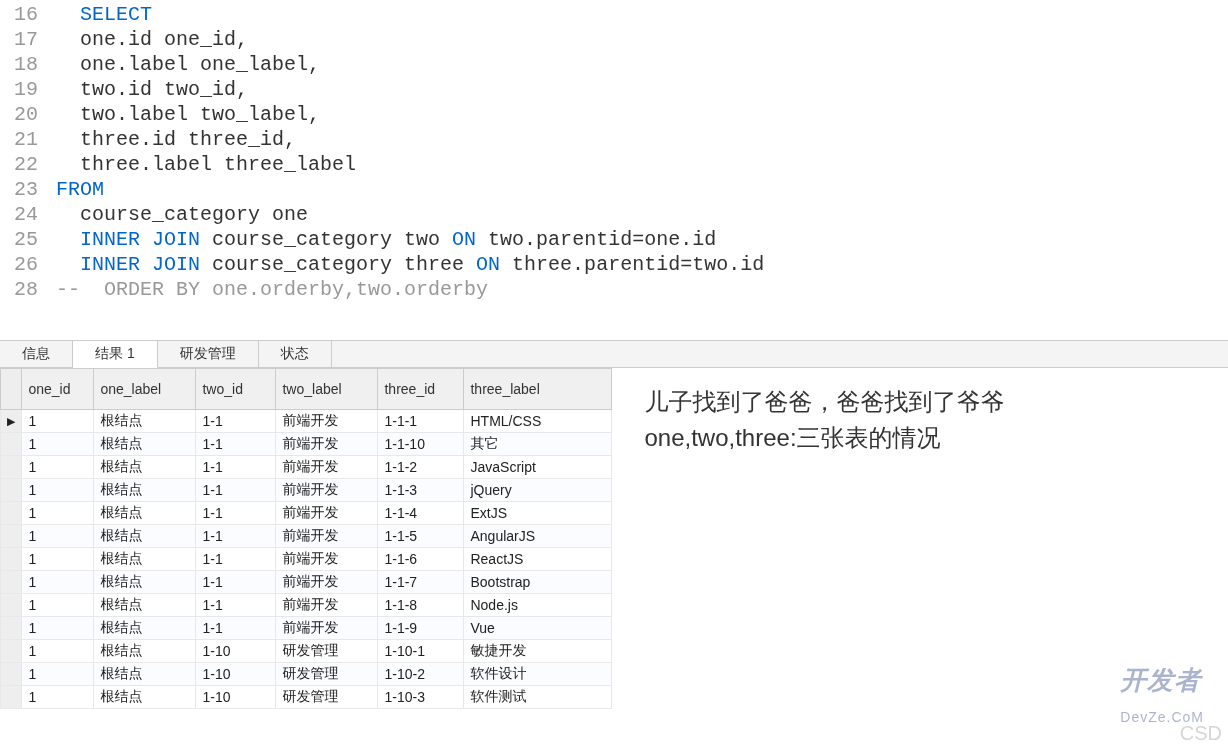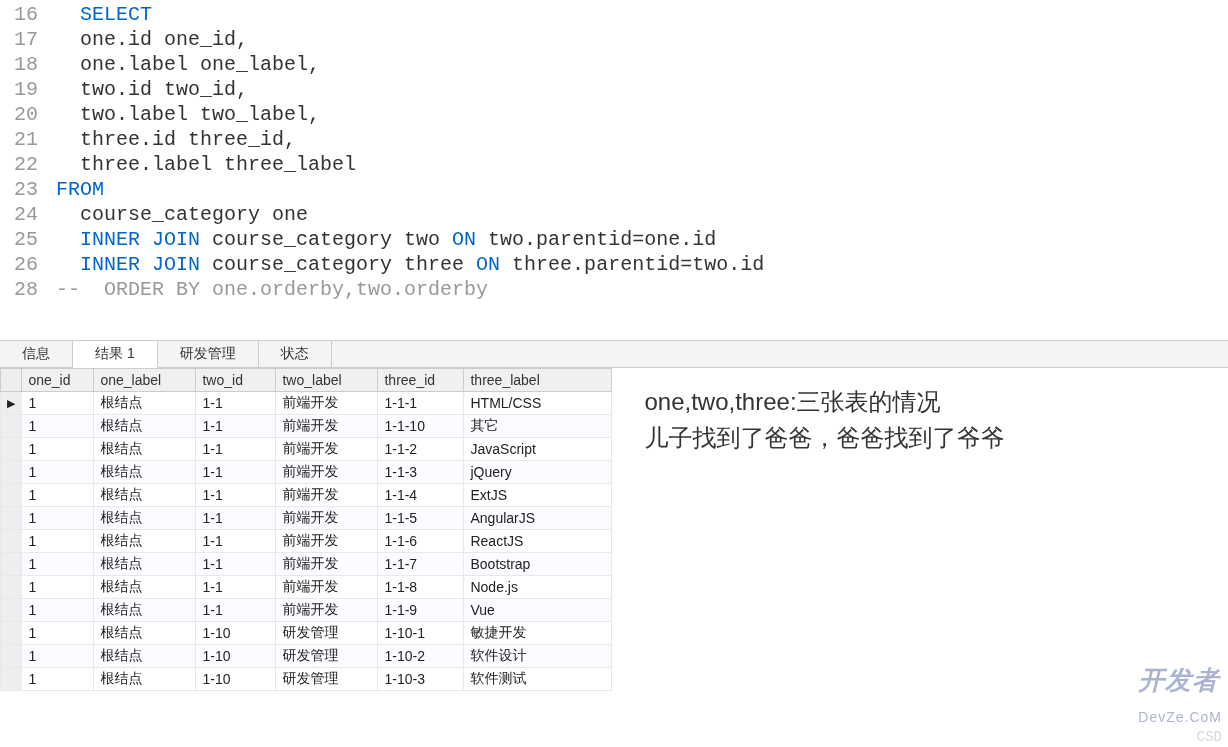--- a/index.html
+++ b/index.html
@@ -65,21 +65,21 @@
   .results {
     display: flex;
   }
   .grid {
     border-collapse: collapse;
     font-size: 14px;
   }
   .grid th {
     background: #f0f0f0;
     border: 1px solid #ccc;
-    padding: 3px 6px;
+    padding: 12px 6px;
     text-align: left;
     font-weight: normal;
     color: #333;
   }
   .grid td {
     border: 1px solid #e8e8e8;
     padding: 2px 6px;
     color: #222;
     height: 22px;
   }
@@ -100,37 +100,36 @@
   .th-three-id { width: 86px; }
   .th-three-label { width: 148px; }
   .annotation {
     font-size: 24px;
     color: #333;
     padding: 16px 0 0 32px;
     line-height: 36px;
   }
   .watermark-right {
     position: absolute;
-    right: 6px;
+    right: 24px;
     bottom: 18px;
     font-size: 26px;
     color: #5a6c9e;
     opacity: 0.5;
     font-style: italic;
     font-weight: bold;
     letter-spacing: 1px;
   }
   .watermark-csd {
     position: absolute;
     right: 6px;
     bottom: 2px;
-    font-size: 14px;
+    font-size: 20px;
     color: #bbb;
     opacity: 0.6;
-    font-family: Liberation Mono, monospace;
   }
 </style>
 </head>
 <body>
 
 <div class="editor" id="editor">
     <div class="code-line"><span class="gutter">16</span><span>  <span class="kw">SELECT</span></span></div>
     <div class="code-line"><span class="gutter">17</span><span>  <span class="txt">one.id one_id,</span></span></div>
     <div class="code-line"><span class="gutter">18</span><span>  <span class="txt">one.label one_label,</span></span></div>
     <div class="code-line"><span class="gutter">19</span><span>  <span class="txt">two.id two_id,</span></span></div>
@@ -278,22 +277,22 @@
           <td>1</td>
           <td>根结点</td>
           <td>1-10</td>
           <td>研发管理</td>
           <td>1-10-3</td>
           <td>软件测试</td>
         </tr>
       </tbody>
     </table>
   <div class="annotation">
+    <div>儿子找到了爸爸，爸爸找到了爷爷</div>
     <div>one,two,three:三张表的情况</div>
-    <div>儿子找到了爸爸，爸爸找到了爷爷</div>
   </div>
 </div>
 
 <div class="watermark-right">
   <span>开发者</span><br>
   <span style="font-size:14px;font-style:normal;font-weight:normal;margin-top:12px;">DevZe.CoM</span>
 </div>
 <div class="watermark-csd">CSD</div>
 
 </body></html>

